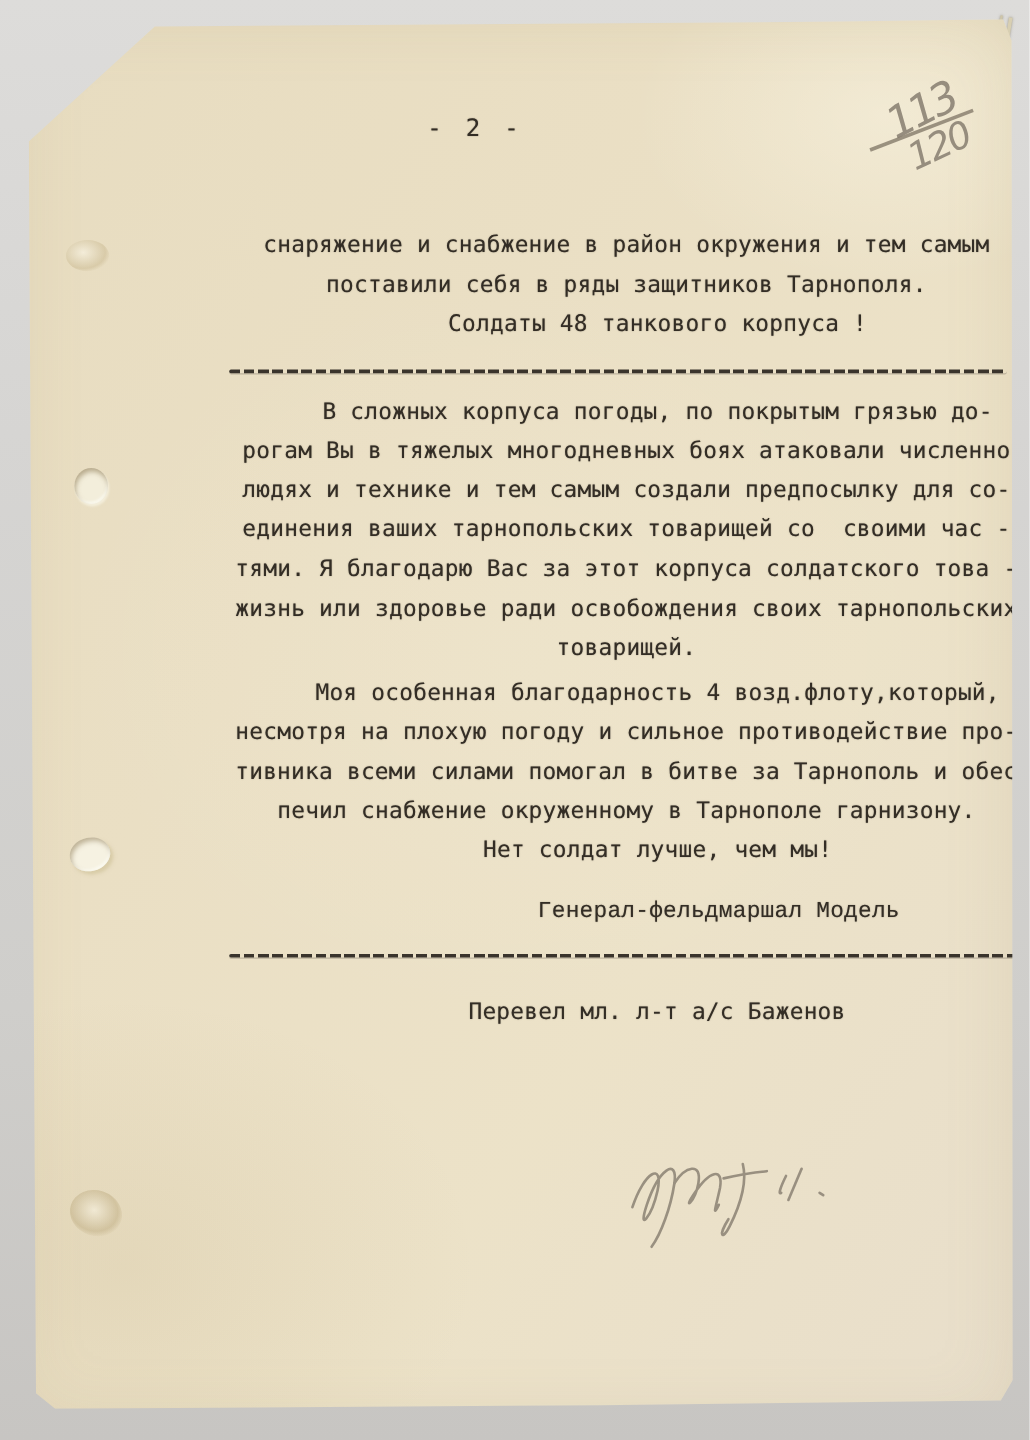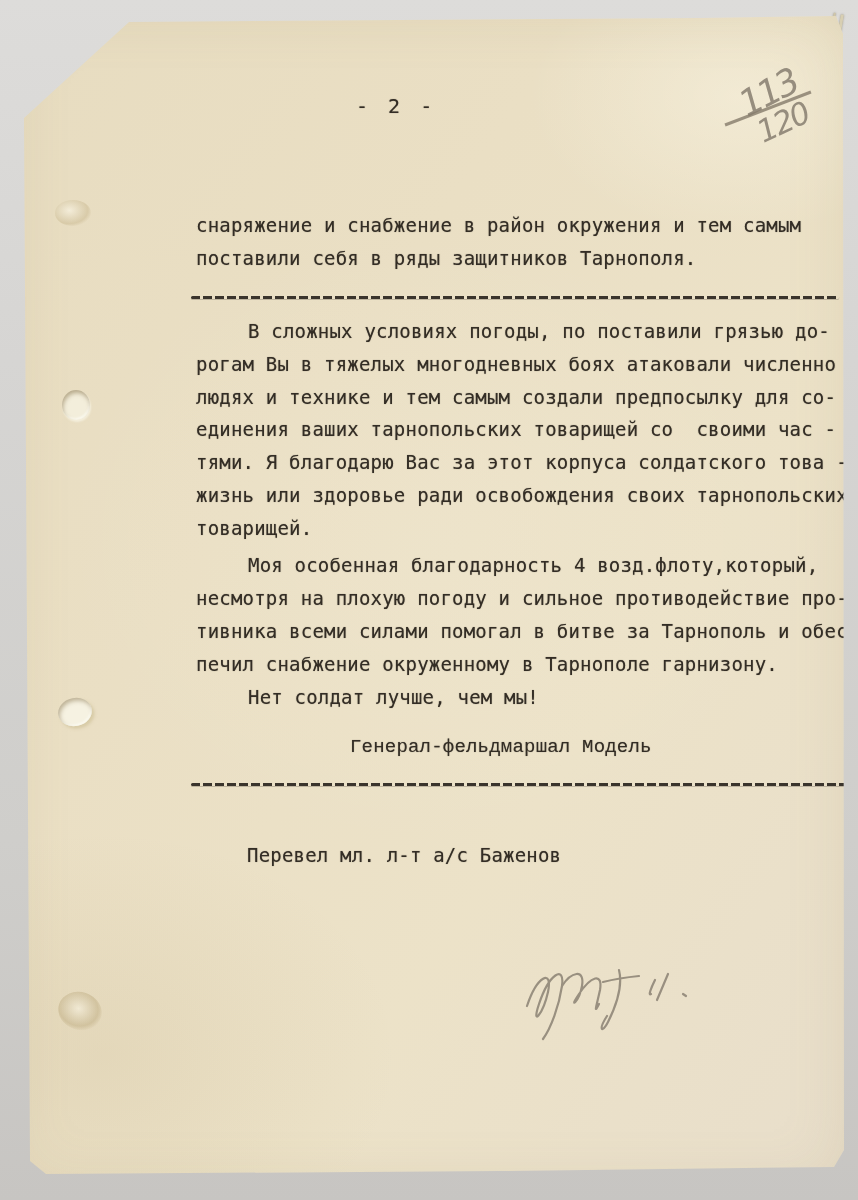--- a/index.html
+++ b/index.html
@@ -33,25 +33,25 @@
   .hole.h2{left:58px;top:698px;width:34px;height:28px;background:#f6f2e2;transform:rotate(-12deg);
     box-shadow:inset 1px 3px 4px rgba(135,115,75,.5), inset -1px -2px 2px rgba(255,255,248,.7), 2px 3px 3px rgba(200,185,140,.5);}
   .dent{position:absolute;border-radius:50%;}
   .dent.d1{left:55px;top:200px;width:36px;height:26px;
     background:radial-gradient(ellipse at 40% 40%, rgba(255,252,240,.5), rgba(170,148,95,.25) 60%, transparent 75%);}
   .dent.d2{left:58px;top:992px;width:44px;height:38px;transform:rotate(18deg);
     background:radial-gradient(ellipse at 45% 45%, rgba(255,252,240,.45), rgba(165,143,92,.30) 58%, transparent 75%);}
   
   .typed{color:#332d25;text-shadow:0 0 1px rgba(51,45,37,.55);}
   .page-number{position:absolute;left:356px;top:94px;font-size:20px;letter-spacing:4px;}
-  .tcol{position:absolute;left:196px;top:209px;width:652px;}
+  .tcol{position:absolute;left:196px;top:188px;width:652px;text-align:center;}
   .tline{font-size:19px;line-height:32.8px;height:32.8px;white-space:pre;letter-spacing:.2px;}
   .tline.indent{padding-left:52px;}
   .tline.sig{padding-left:154px;font-family:Liberation Mono, monospace;}
-  .tline.trans{padding-left:51px;margin-top:24px;}
+  .tline.trans{padding-left:51px;}
   .spacer-a{height:21.5px;} .spacer-b{height:16px;} .spacer-c{height:4.8px;}
   .spacer-d{height:17.4px;} .spacer-e{height:19.2px;} .spacer-f{height:29px;}
   .typed-rule{height:3px;margin-left:-5px;border-radius:2px;
     background:repeating-linear-gradient(90deg,#3a342c 0px,#3a342c 9px,rgba(58,52,44,0) 9px,rgba(58,52,44,0) 12px);
     box-shadow:0 1px 0 rgba(58,52,44,.25);}
   .typed-rule.r1{width:648px;}
   .typed-rule.r2{width:656px;}
   
   .pencil{position:absolute;color:#877e70;font-family:"DejaVu Sans",sans-serif;font-style:italic;opacity:.85;}
   .pencil.num-top{left:738px;top:72px;font-size:36px;transform:rotate(-27deg);letter-spacing:-3px;}
@@ -77,24 +77,25 @@
 
     <div class="typed page-number">- 2 -</div>
 
     <div class="pencil num-top">113</div>
     <div class="pencil-strike"></div>
     <div class="pencil num-bottom">120</div>
 
     <div class="tcol typed">
       <div class="tline">снаряжение и снабжение в район окружения и тем самым</div>
       <div class="tline">поставили себя в ряды защитников Тарнополя.</div>
+      <div class="tline indent">Солдаты 48 танкового корпуса !</div>
       <div class="spacer-a"></div>
       <div class="typed-rule r1"></div>
       <div class="spacer-b"></div>
-      <div class="tline indent">В сложных условиях погоды, по поставили грязью до-</div>
+      <div class="tline indent">В сложных корпуса погоды, по покрытым грязью до-</div>
       <div class="tline">рогам Вы в тяжелых многодневных боях атаковали численно</div>
       <div class="tline">людях и технике и тем самым создали предпосылку для со-</div>
       <div class="tline">единения ваших тарнопольских товарищей со  своими час -</div>
       <div class="tline">тями. Я благодарю Вас за этот корпуса солдатского това -</div>
       <div class="tline">жизнь или здоровье ради освобождения своих тарнопольских</div>
       <div class="tline">товарищей.</div>
       <div class="spacer-c"></div>
       <div class="tline indent">Моя особенная благодарность 4 возд.флоту,который,</div>
       <div class="tline">несмотря на плохую погоду и сильное противодействие про-</div>
       <div class="tline">тивника всеми силами помогал в битве за Тарнополь и обес-</div>

